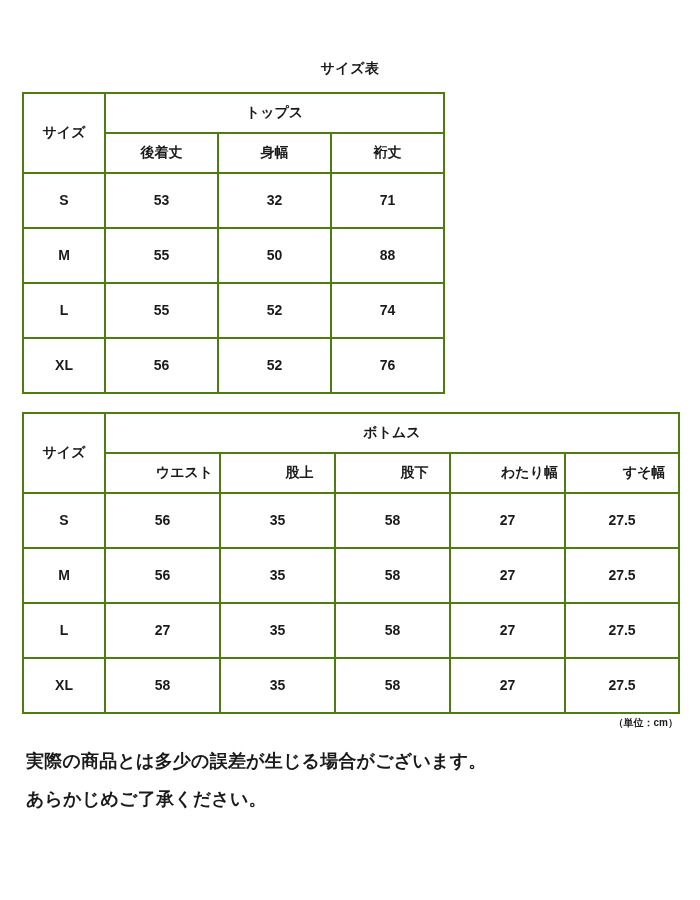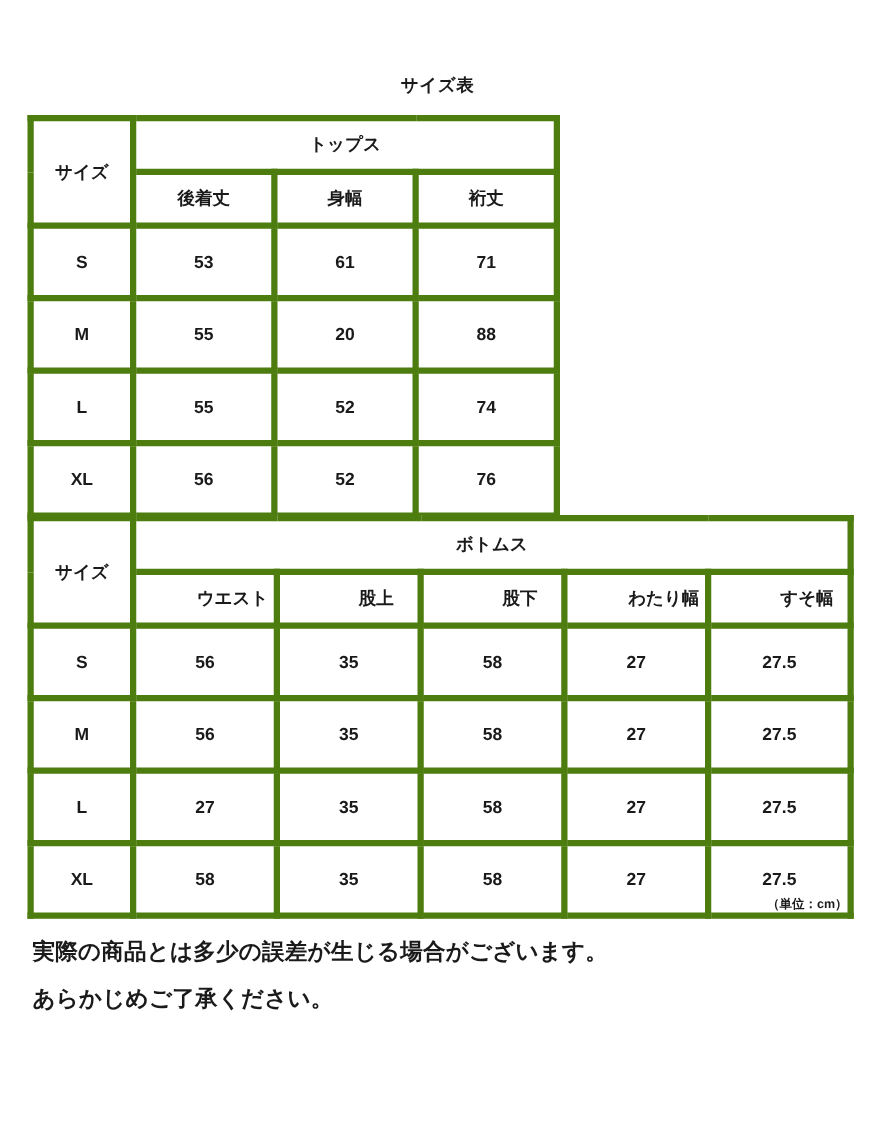--- a/index.html
+++ b/index.html
@@ -38,21 +38,21 @@
   
   table.size-table {
     border-collapse: collapse;
     table-layout: fixed;
     font-size: 14px;
     font-weight: 700;
     background: #ffffff;
   }
   table.size-table td,
   table.size-table th {
-    border: 5px solid #4d7c0f;
+    border: 2px solid #4d7c0f;
     text-align: center;
     vertical-align: middle;
     font-weight: 700;
     padding: 0;
     line-height: 1.1;
   }
 
   
   #tops-table {
     position: absolute;
@@ -130,27 +130,27 @@
         <td colspan="3">トップス</td>
       </tr>
       <tr class="head-b">
         <td>後着丈</td>
         <td>身幅</td>
         <td>裄丈</td>
       </tr>
       <tr class="body-row">
         <td>S</td>
         <td>53</td>
-        <td>61</td>
+        <td>32</td>
         <td>71</td>
       </tr>
       <tr class="body-row">
         <td>M</td>
         <td>55</td>
-        <td>20</td>
+        <td>50</td>
         <td>88</td>
       </tr>
       <tr class="body-row">
         <td>L</td>
         <td>55</td>
         <td>52</td>
         <td>74</td>
       </tr>
       <tr class="body-row">
         <td>XL</td>

